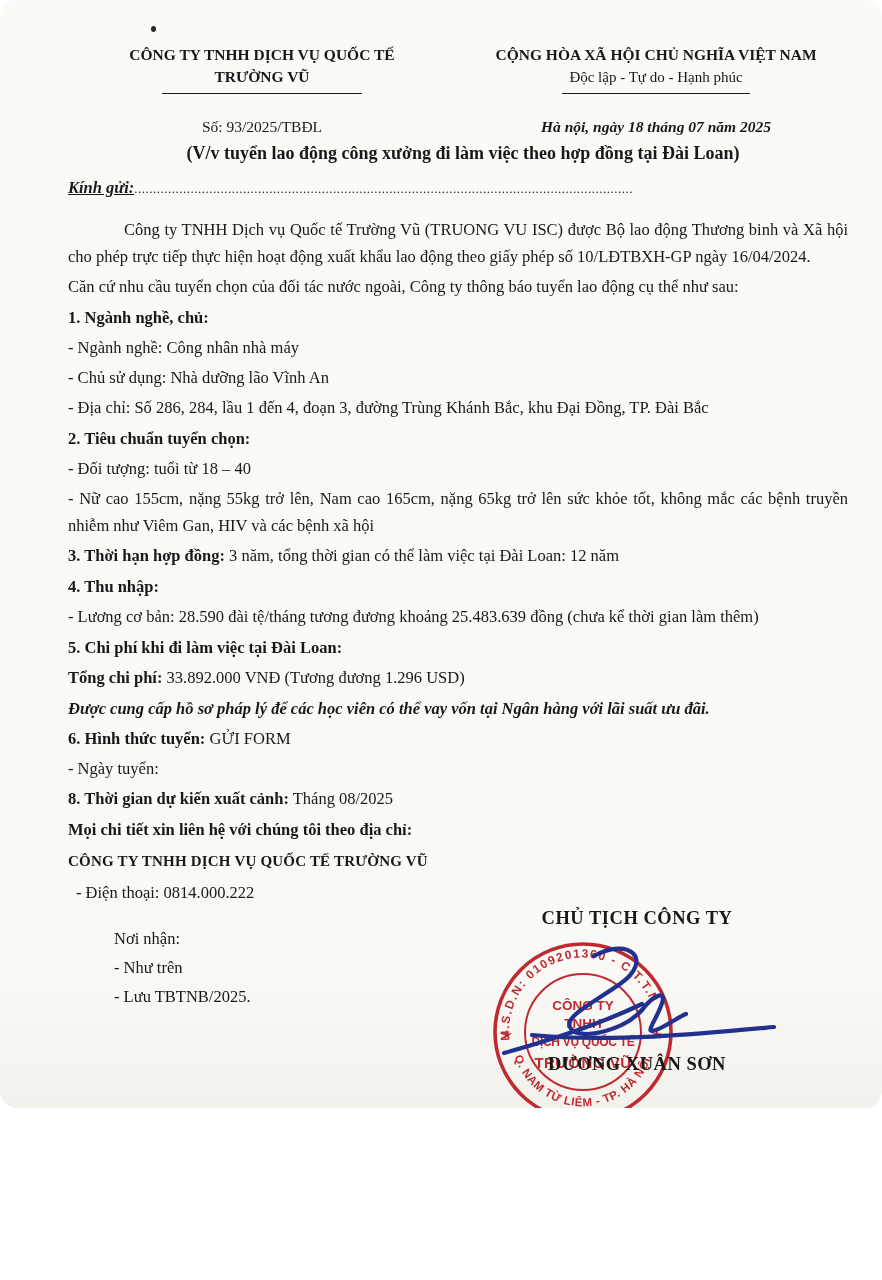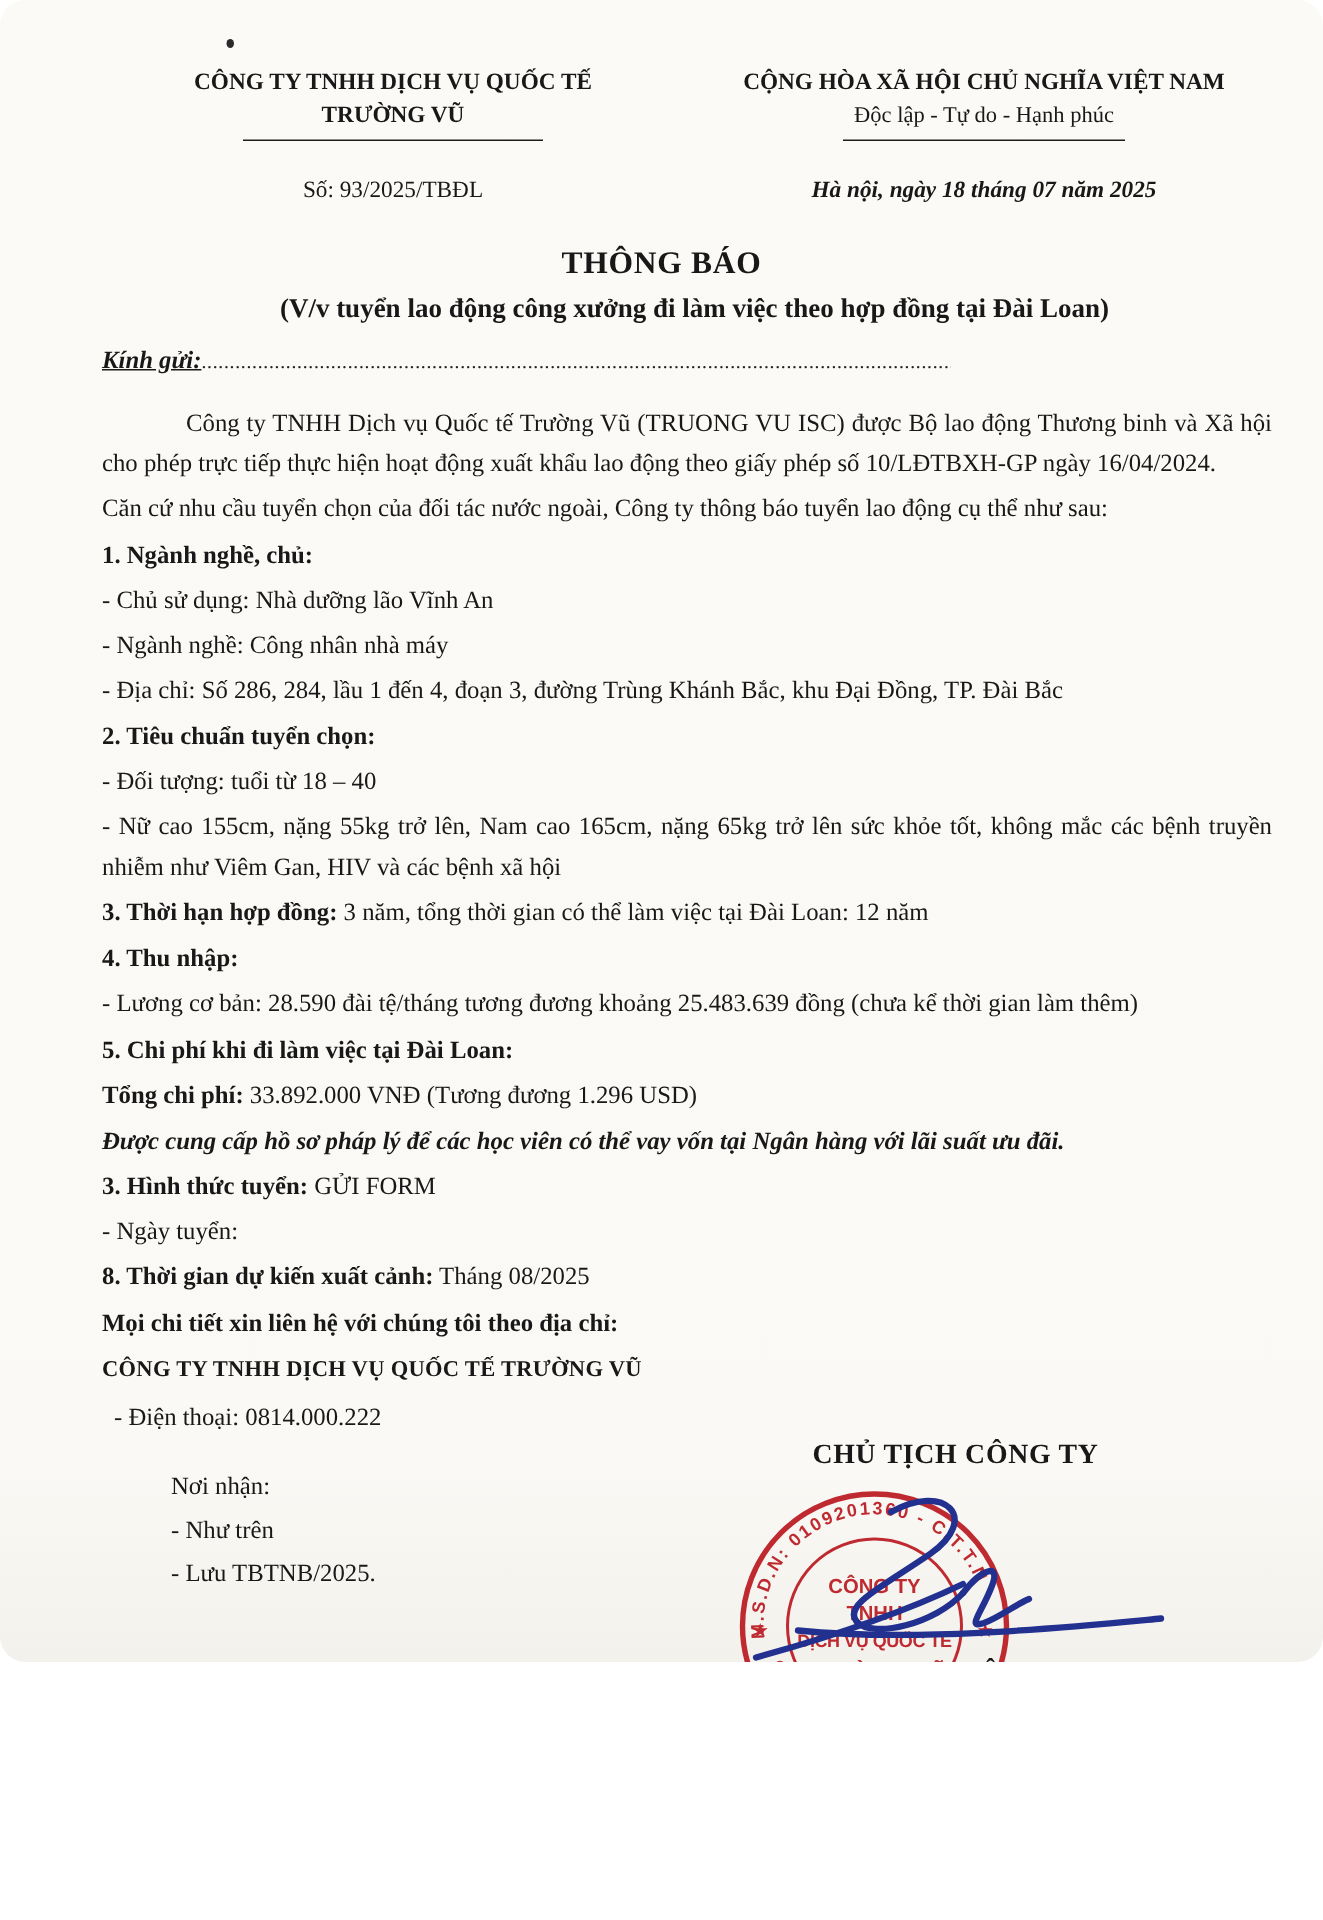--- a/index.html
+++ b/index.html
@@ -68,51 +68,50 @@
       <div class="hdr-num">Số: 93/2025/TBĐL</div>
     </div>
     <div class="hdr-right">
       <div class="hdr-nat1">CỘNG HÒA XÃ HỘI CHỦ NGHĨA VIỆT NAM</div>
       <div class="hdr-nat2">Độc lập - Tự do - Hạnh phúc</div>
       <div class="rule rule-r"></div>
       <div class="hdr-date">Hà nội, ngày 18 tháng 07 năm 2025</div>
     </div>
   </div>
 
-  <div class="title">THÔNG BÁO</div>
   <div class="subtitle">(V/v tuyển lao động công xưởng đi làm việc theo hợp đồng tại Đài Loan)</div>
 
   <div class="salut">
     <span class="salut-label">Kính gửi:</span>
       <span class="salut-dots">........................................................................................................................................................................................................................................................</span>
   </div>
 
   <div class="bodytxt">
     <div class="para">Công ty TNHH Dịch vụ Quốc tế Trường Vũ (TRUONG VU ISC) được Bộ lao động Thương binh và Xã hội cho phép trực tiếp thực hiện hoạt động xuất khẩu lao động theo giấy phép số 10/LĐTBXH-GP ngày 16/04/2024.</div>
     <div class="line just">Căn cứ nhu cầu tuyển chọn của đối tác nước ngoài, Công ty thông báo tuyển lao động cụ thể như sau:</div>
 
     <div class="hline">1. Ngành nghề, chủ:</div>
+    <div class="line">- Ngành nghề: Công nhân nhà máy</div>
     <div class="line">- Chủ sử dụng: Nhà dưỡng lão Vĩnh An</div>
-    <div class="line">- Ngành nghề: Công nhân nhà máy</div>
     <div class="line">- Địa chỉ: Số 286, 284, lầu 1 đến 4, đoạn 3, đường Trùng Khánh Bắc, khu Đại Đồng, TP. Đài Bắc</div>
 
     <div class="hline">2. Tiêu chuẩn tuyển chọn:</div>
     <div class="line">- Đối tượng: tuổi từ 18 – 40</div>
     <div class="line just">- Nữ cao 155cm, nặng 55kg trở lên, Nam cao 165cm, nặng 65kg trở lên sức khỏe tốt, không mắc các bệnh truyền nhiễm như Viêm Gan, HIV và các bệnh xã hội</div>
 
     <div class="line"><b class="lbl">3. Thời hạn hợp đồng:</b><span> 3 năm, tổng thời gian có thể làm việc tại Đài Loan: 12 năm</span></div>
 
     <div class="hline">4. Thu nhập:</div>
     <div class="line just">- Lương cơ bản: 28.590 đài tệ/tháng tương đương khoảng 25.483.639 đồng (chưa kể thời gian làm thêm)</div>
 
     <div class="hline">5. Chi phí khi đi làm việc tại Đài Loan:</div>
     <div class="line"><b class="lbl">Tổng chi phí:</b><span> 33.892.000 VNĐ (Tương đương 1.296 USD)</span></div>
     <div class="note">Được cung cấp hồ sơ pháp lý để các học viên có thể vay vốn tại Ngân hàng với lãi suất ưu đãi.</div>
 
-    <div class="line"><b class="lbl">3. Hình thức tuyển:</b><span> GỬI FORM</span></div>
+    <div class="line"><b class="lbl">6. Hình thức tuyển:</b><span> GỬI FORM</span></div>
     <div class="line">- Ngày tuyển:</div>
 
     <div class="line"><b class="lbl">8. Thời gian dự kiến xuất cảnh:</b><span> Tháng 08/2025</span></div>
 
     <div class="hline">Mọi chi tiết xin liên hệ với chúng tôi theo địa chỉ:</div>
     <div class="co-line">CÔNG TY TNHH DỊCH VỤ QUỐC TẾ TRƯỜNG VŨ</div>
     <div class="line phone-line">- Điện thoại: 0814.000.222</div>
   </div>
 
   <div class="footer">

